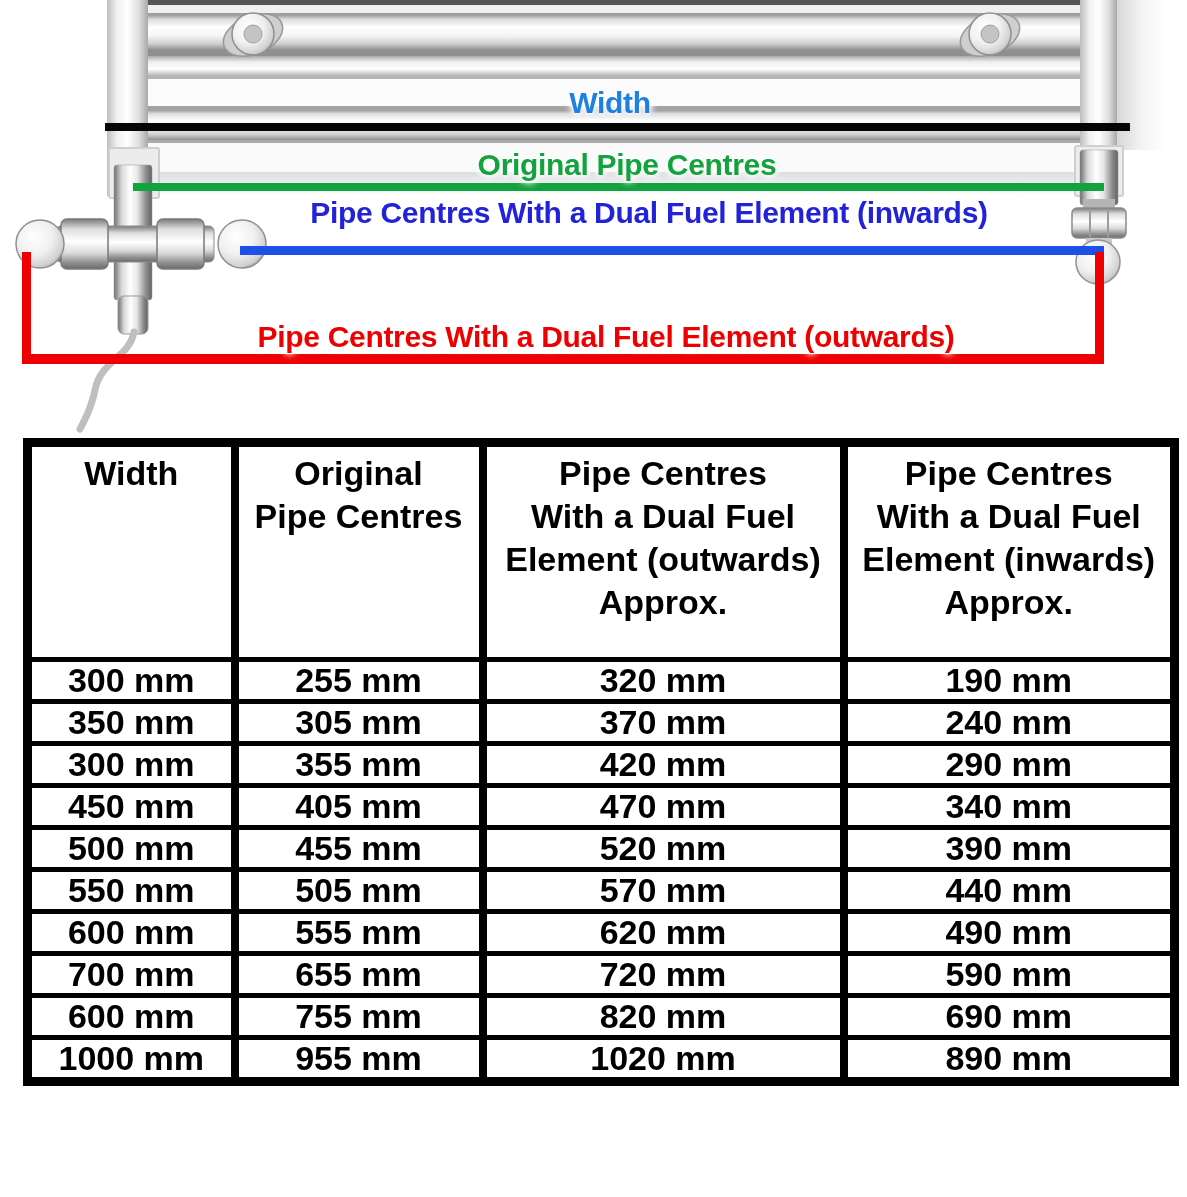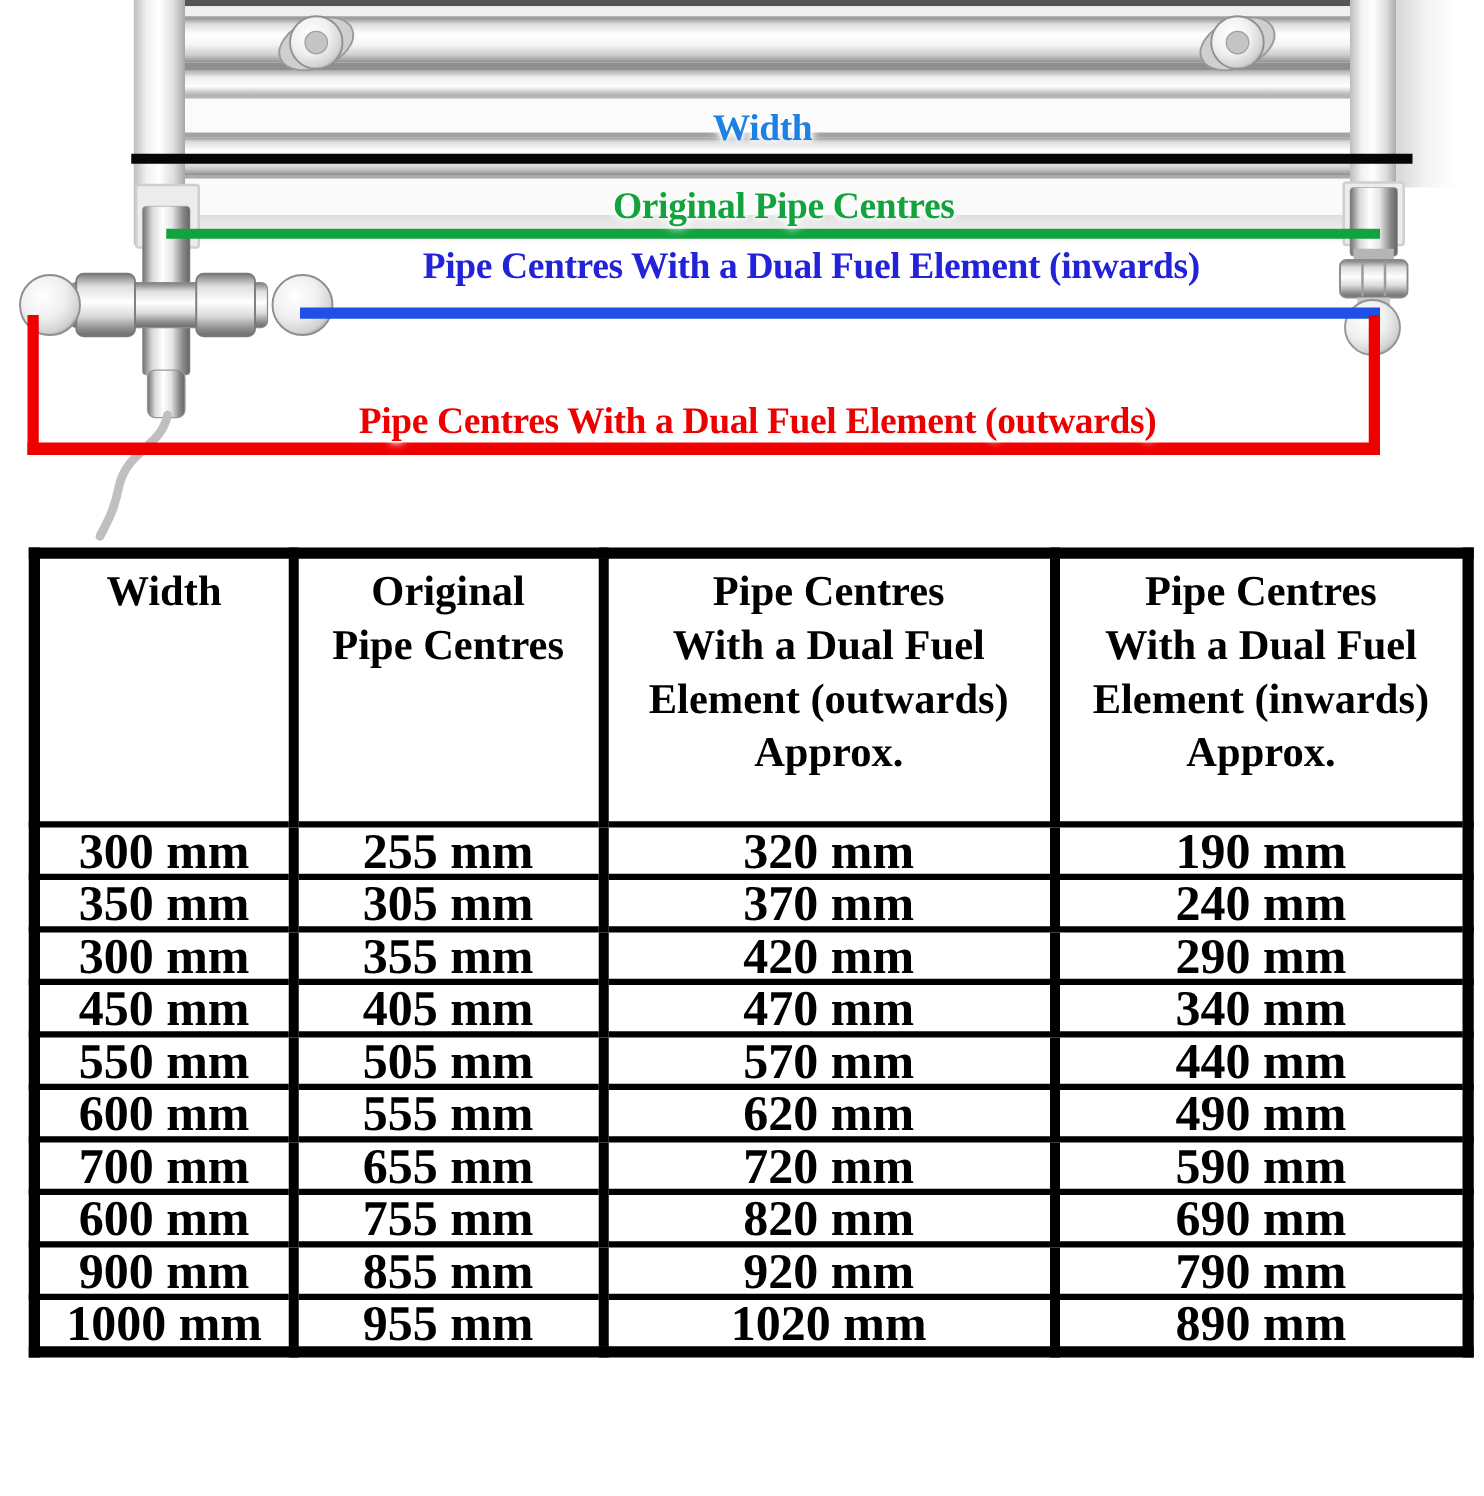--- a/index.html
+++ b/index.html
@@ -1,38 +1,38 @@
 <!DOCTYPE html>
 <html><head>
 <meta charset="utf-8">
 <style>
   html,body{margin:0;padding:0;background:#fff;}
   .stage{position:relative;width:1187px;height:1197px;background:#fff;overflow:hidden;
-         font-family:Liberation Serif, serif;}
+         font-family:Liberation Sans, sans-serif;}
   .diagram{position:absolute;left:0;top:0;width:1187px;height:440px;}
   .diagram svg{position:absolute;left:0;top:0;}
   .dim-line{position:absolute;}
   .line-black{left:105px;top:123px;width:1025px;height:8px;background:#060606;}
   .line-green{left:133px;top:183px;width:971px;height:8px;background:#10a33e;}
   .line-blue{left:240px;top:246px;width:864px;height:9px;background:#1e50e8;}
   .bracket-red{left:22px;top:252px;width:1082px;height:112px;box-sizing:border-box;
     border-left:9px solid #ee0000;border-right:9px solid #ee0000;border-bottom:10px solid #ee0000;}
   .lbl{position:absolute;font-weight:bold;font-size:30px;line-height:1.15;text-align:center;
        letter-spacing:-0.3px;white-space:nowrap;
        text-shadow:0 0 4px #fff,0 0 6px #fff,0 0 8px #fff,0 0 10px #fff;}
   .lbl-width{left:460px;top:86px;width:300px;color:#1d80e2;}
   .lbl-green{left:427px;top:148px;width:400px;color:#12a33c;}
   .lbl-blue{left:249px;top:196px;width:800px;color:#2222d8;}
   .lbl-red{left:206px;top:320px;width:800px;color:#ee0000;}
   table.sizes{position:absolute;left:23px;top:438px;width:1147px;border-collapse:collapse;
       table-layout:fixed;border:9px solid #000;}
   table.sizes th,table.sizes td{border:5px solid #000;border-left-width:8px;border-right-width:8px;
       font-weight:bold;color:#000;text-align:center;padding:0;background:#fff;}
   table.sizes th{height:205px;vertical-align:top;padding-top:5px;font-size:34px;line-height:43px;}
-  table.sizes td{height:37px;font-size:40px;line-height:37px;white-space:nowrap;}
+  table.sizes td{height:37px;font-size:34px;line-height:37px;white-space:nowrap;}
   .hl{display:block;}
 </style>
 </head>
 <body>
 
 <div class="stage">
 
   <div class="diagram">
     <svg width="1187" height="440" viewBox="0 0 1187 440">
       <defs>
@@ -208,20 +208,26 @@
         <td>420 mm</td>
         <td>290 mm</td>
       </tr>
       <tr>
         <td>450 mm</td>
         <td>405 mm</td>
         <td>470 mm</td>
         <td>340 mm</td>
       </tr>
       <tr>
+        <td>500 mm</td>
+        <td>455 mm</td>
+        <td>520 mm</td>
+        <td>390 mm</td>
+      </tr>
+      <tr>
         <td>550 mm</td>
         <td>505 mm</td>
         <td>570 mm</td>
         <td>440 mm</td>
       </tr>
       <tr>
         <td>600 mm</td>
         <td>555 mm</td>
         <td>620 mm</td>
         <td>490 mm</td>
@@ -232,26 +238,20 @@
         <td>720 mm</td>
         <td>590 mm</td>
       </tr>
       <tr>
         <td>600 mm</td>
         <td>755 mm</td>
         <td>820 mm</td>
         <td>690 mm</td>
       </tr>
       <tr>
-        <td>900 mm</td>
-        <td>855 mm</td>
-        <td>920 mm</td>
-        <td>790 mm</td>
-      </tr>
-      <tr>
         <td>1000 mm</td>
         <td>955 mm</td>
         <td>1020 mm</td>
         <td>890 mm</td>
       </tr>
     </tbody>
   </table>
 </div>
 
 </body></html>

